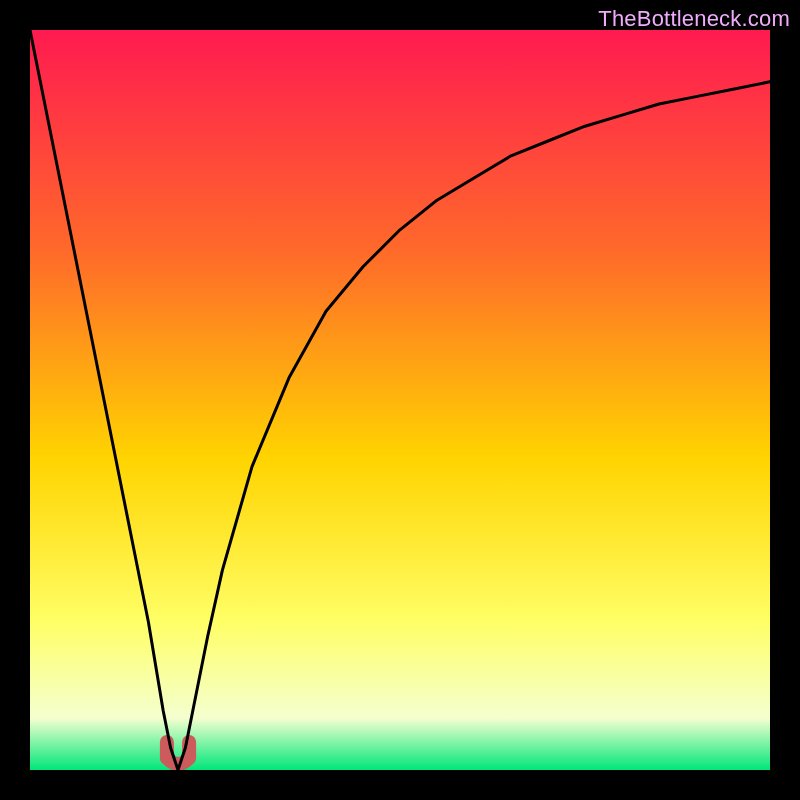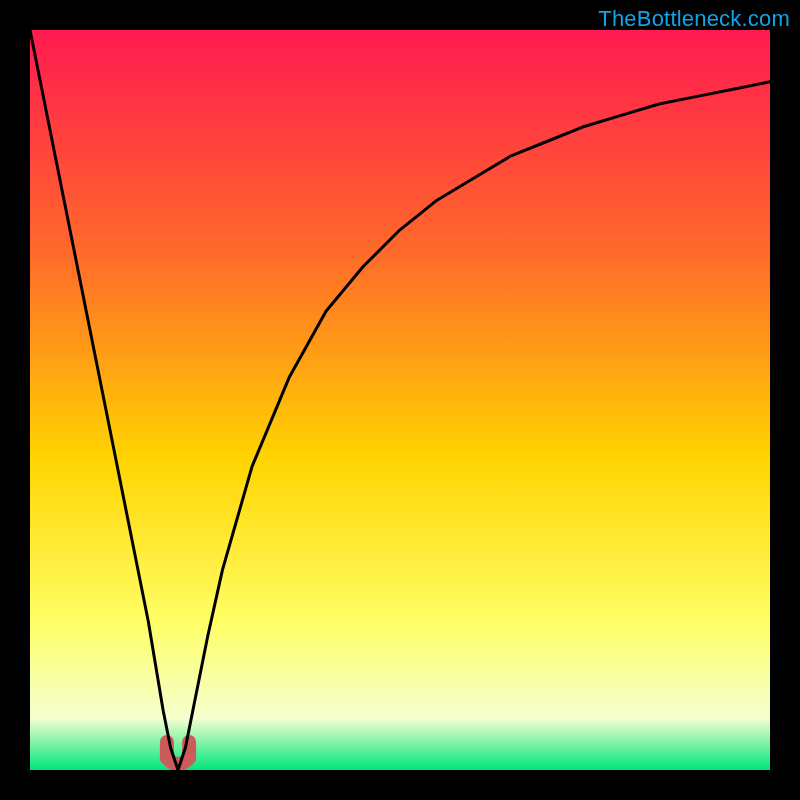--- a/index.html
+++ b/index.html
@@ -23,21 +23,21 @@
     position: absolute;
     left: 0;
     top: 0;
     width: 740px;
     height: 740px;
   }
   .attribution {
     position: absolute;
     top: 6px;
     right: 10px;
-    color: #0ea5e9;
+    color: #f0abfc;
     font-size: 22px;
     font-weight: 500;
     letter-spacing: 0.2px;
   }
   svg { display: block; }
 </style>
 </head>
 <body>
 
 <div class="attribution">TheBottleneck.com</div>

